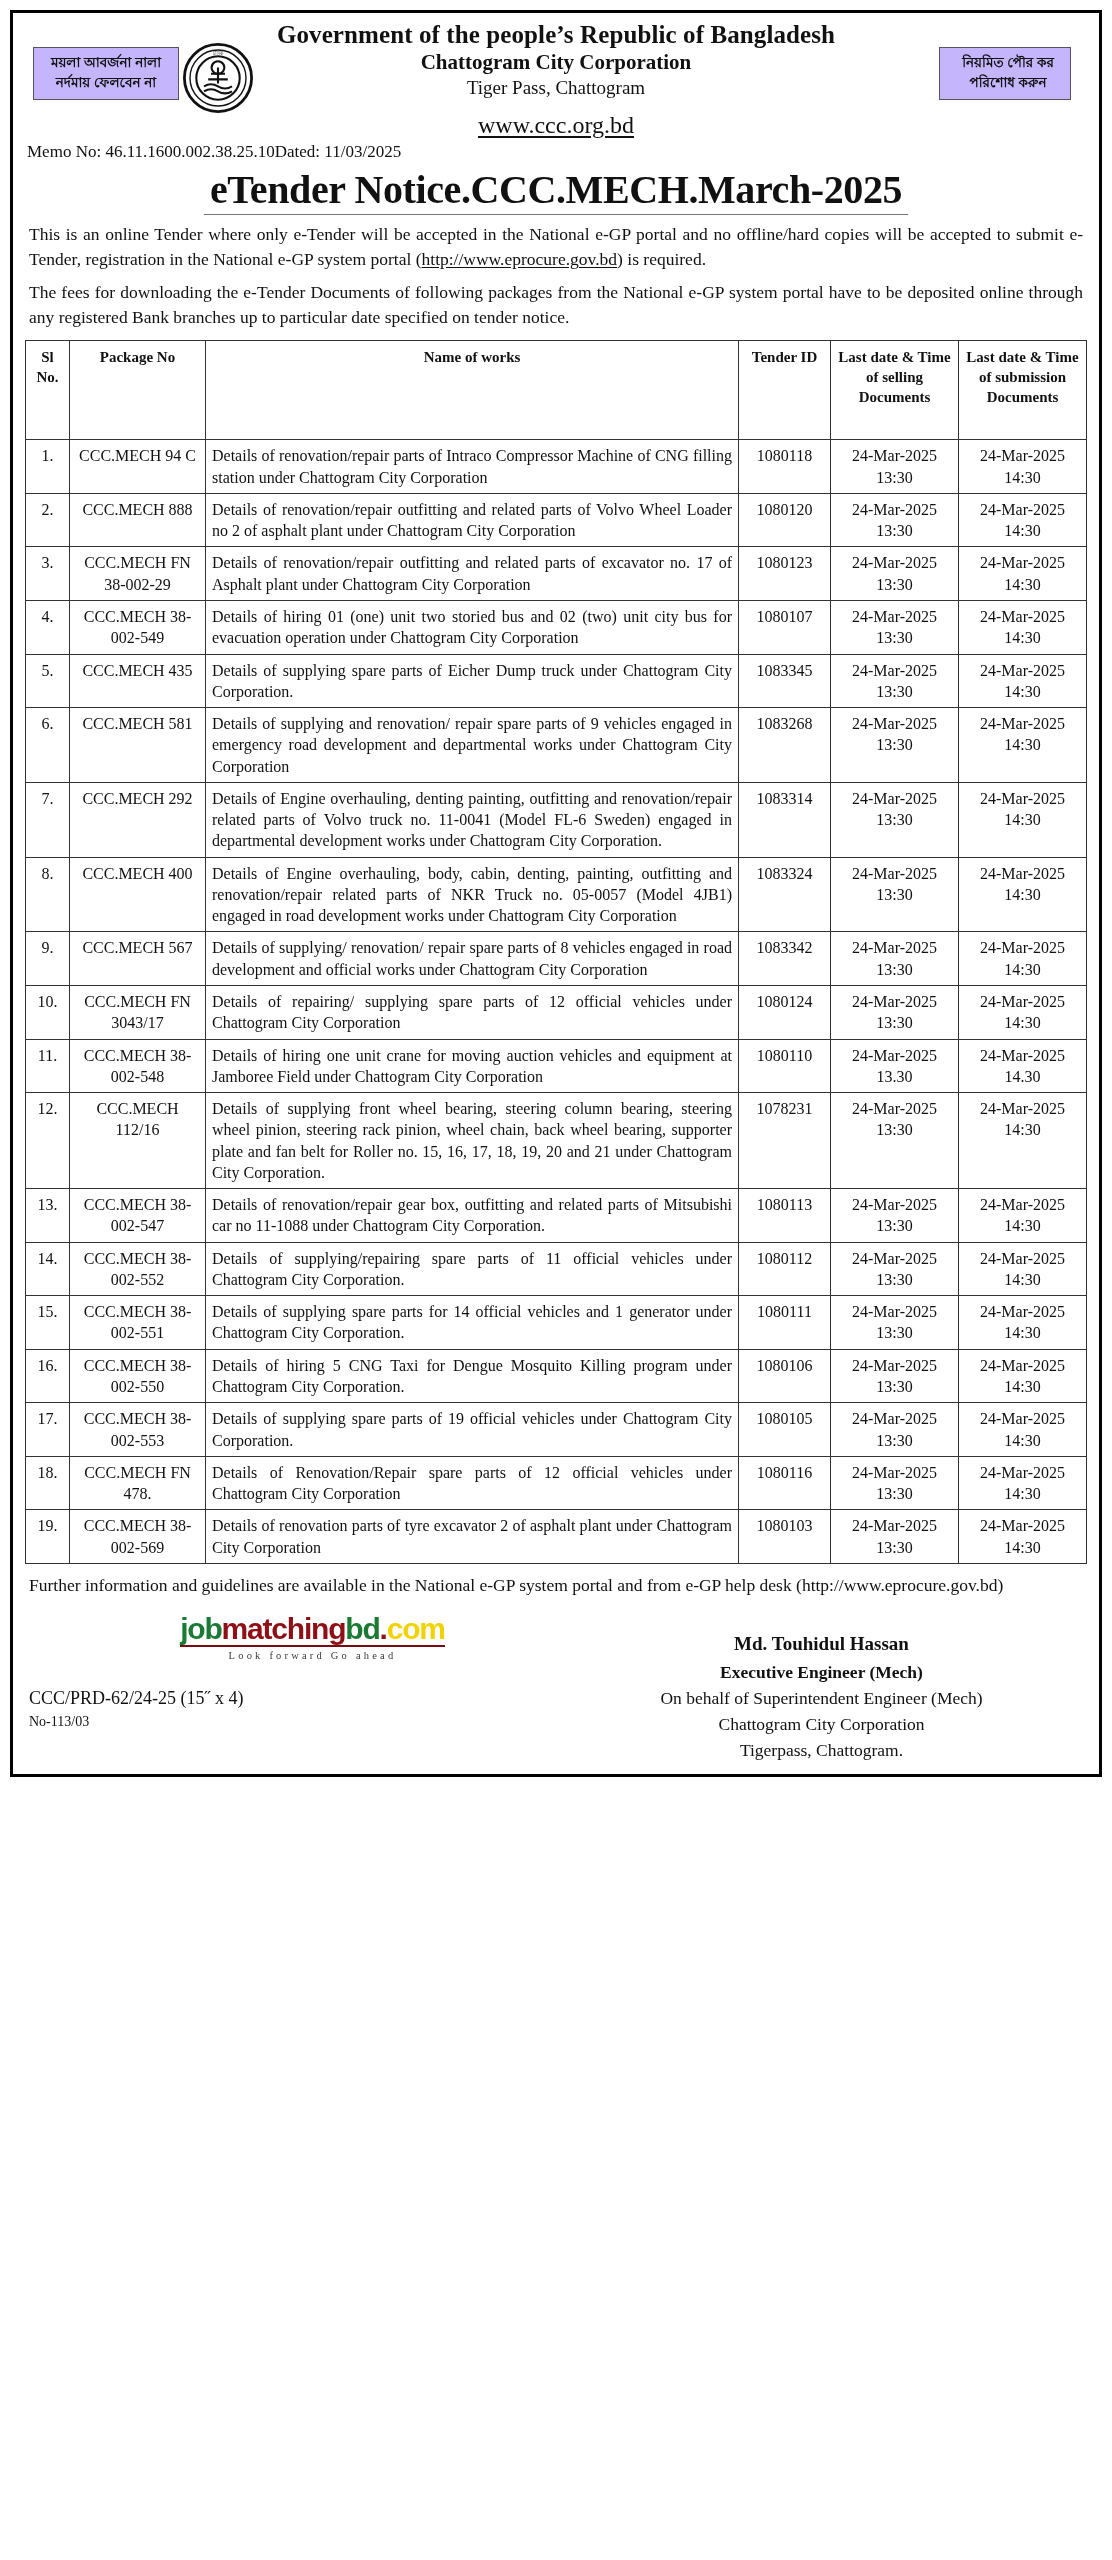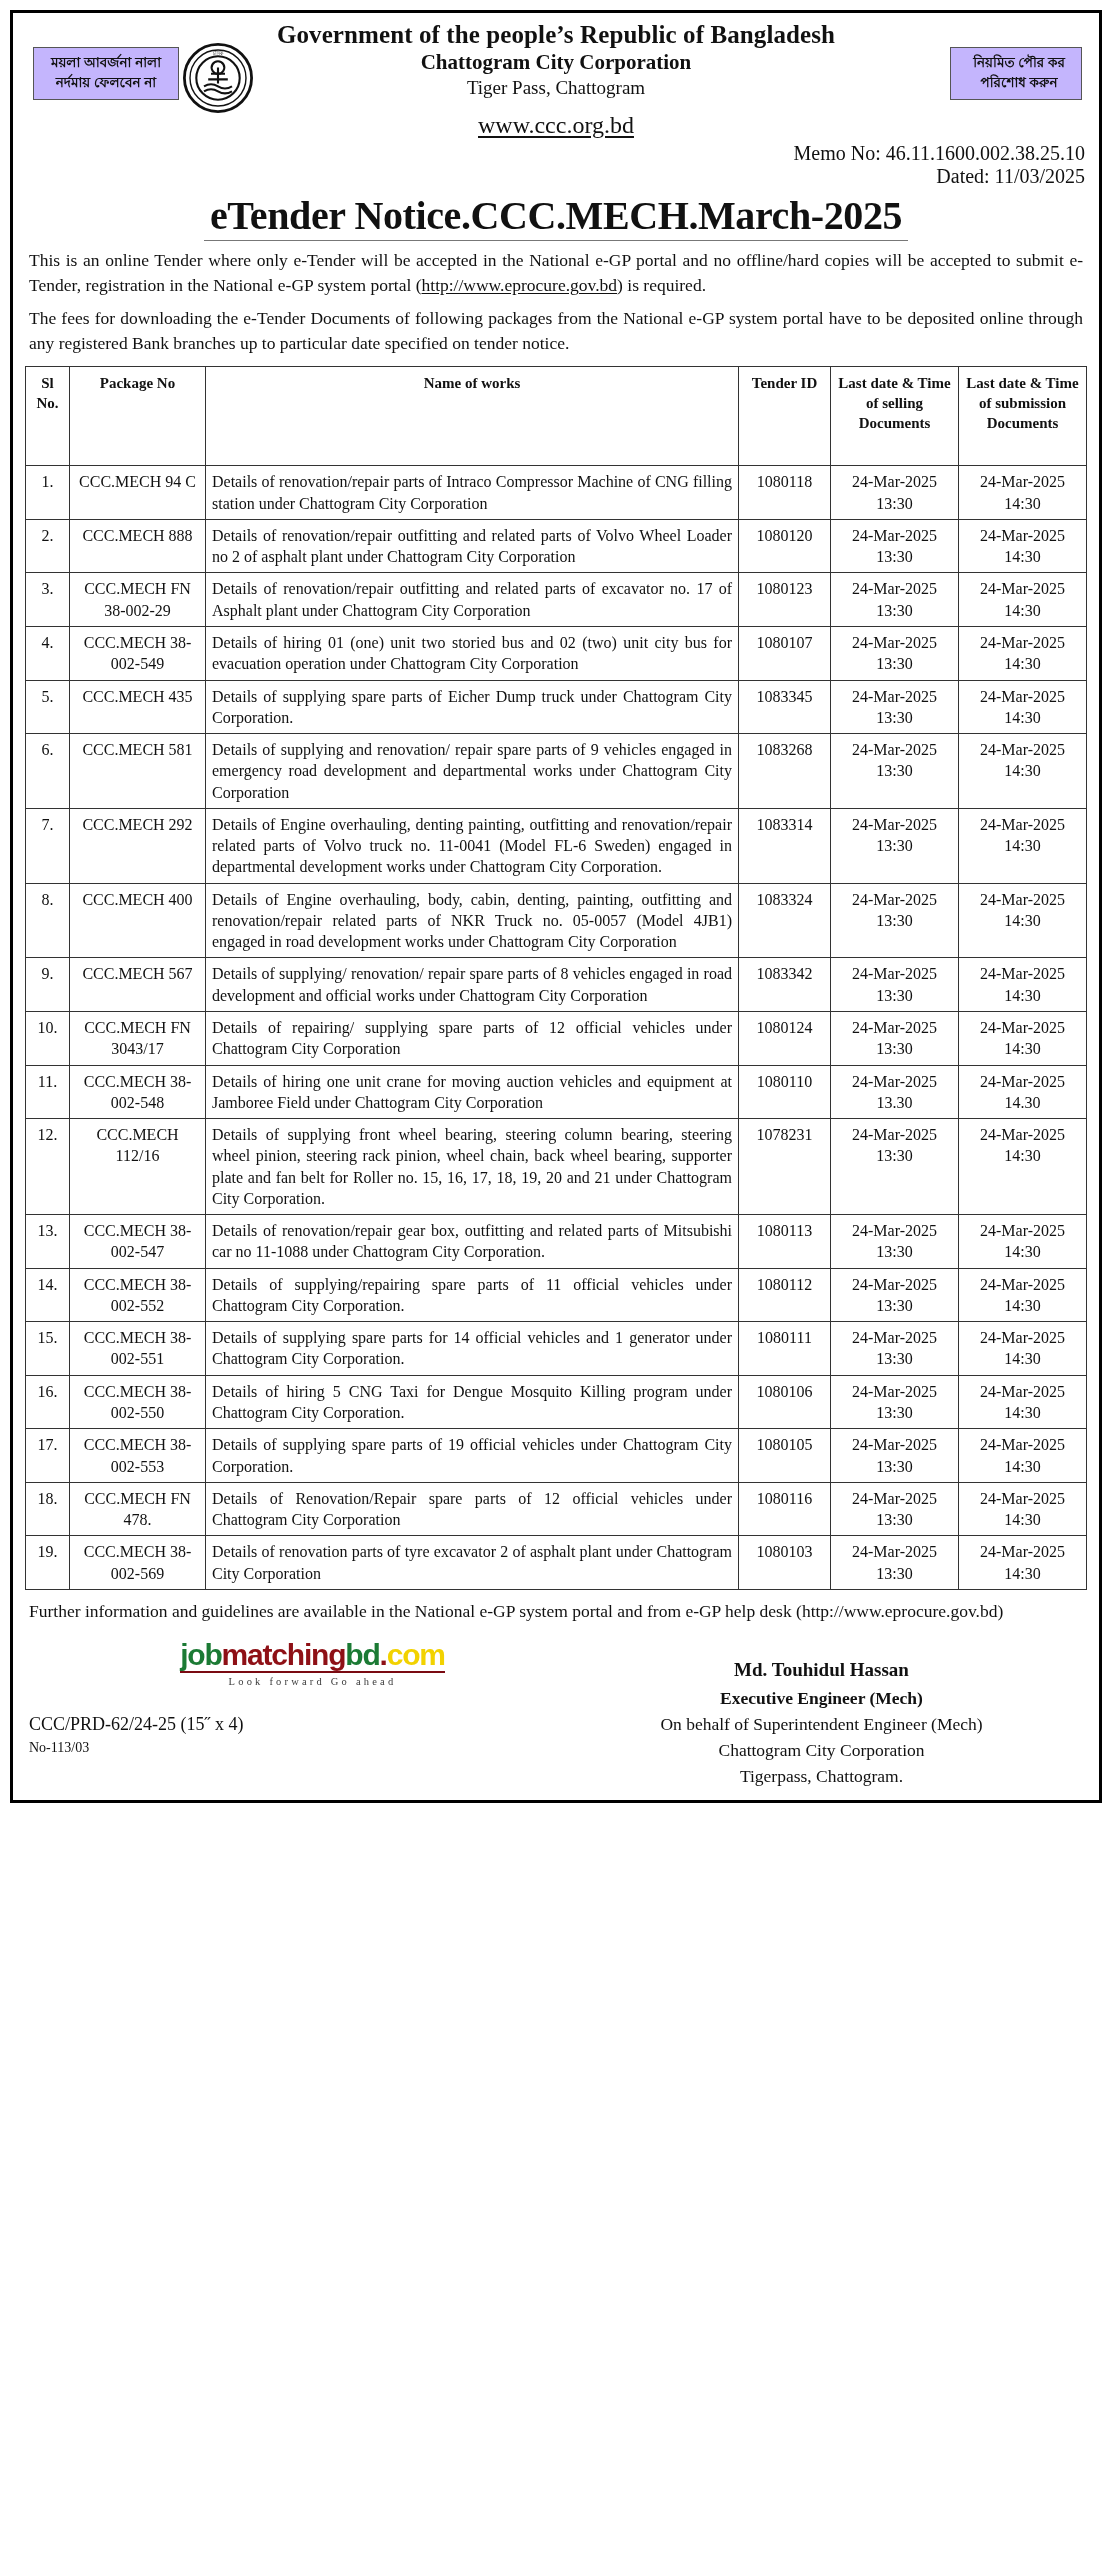--- a/index.html
+++ b/index.html
@@ -66,39 +66,38 @@
     text-align:center;
     font-family:"Liberation Sans", sans-serif;
     font-size:13.5px;
     font-weight:bold;
     line-height:1.5;
     background:#c4b5fd;
     color:#111;
     white-space:nowrap;
   }
   .badge-left{left:8px;width:132px;}
-  .badge-right{right:5px;width:112px;padding-left:12px;}
+  .badge-right{right:16px;width:112px;padding-left:12px;}
 
   .seal{
     position:absolute;
     left:158px;
     top:22px;
     width:70px;
     height:70px;
   }
 
   
   .memo-row{
     display:flex;
     justify-content:flex-start;
     align-items:flex-end;
-    font-size:20px;
+    font-size:17px;
     margin-top:2px;
     padding:0 2px;
-    flex-direction:column;
   }
 
   
   .title-wrap{text-align:center;margin:6px 0 4px 0;}
   .title{
     display:inline-block;
     font-weight:bold;
     font-size:40px;
     letter-spacing:-0.4px;
     line-height:1.08;

